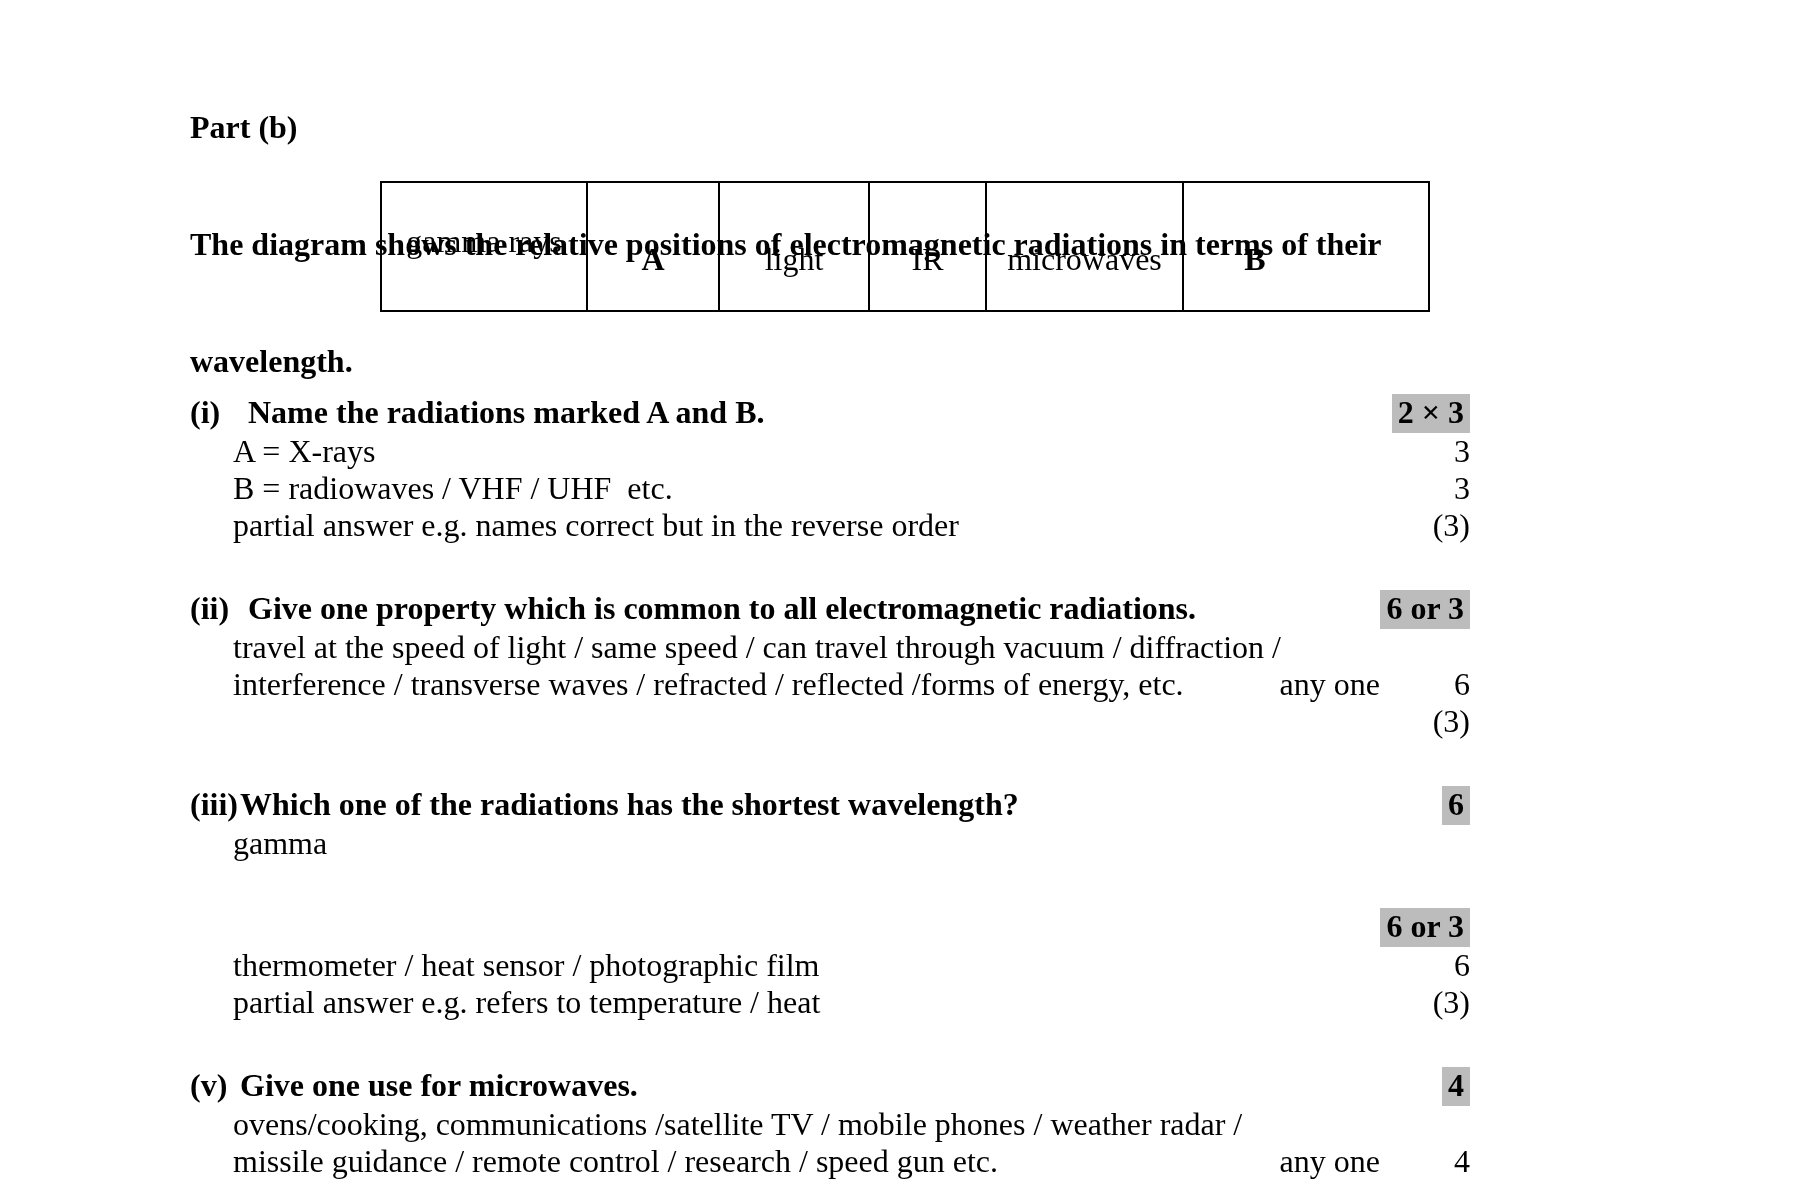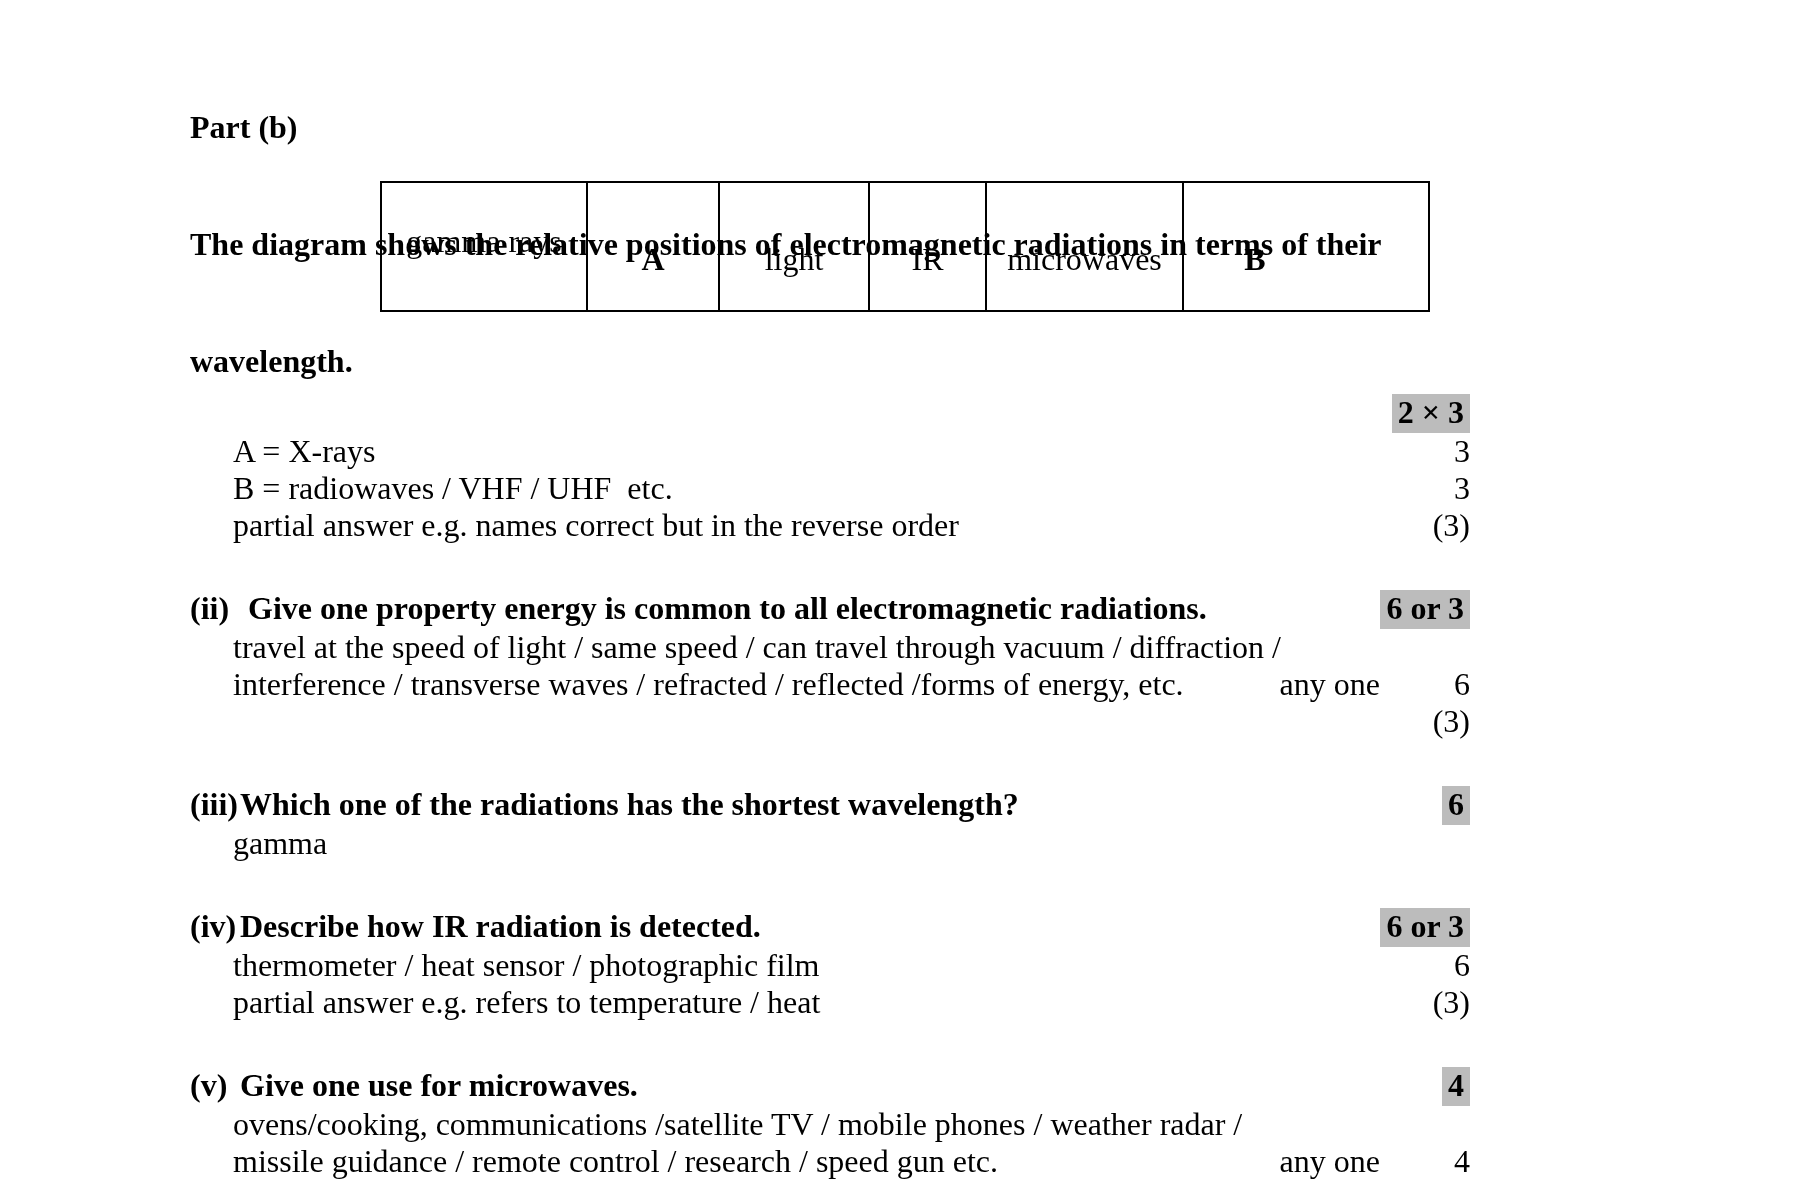--- a/index.html
+++ b/index.html
@@ -102,20 +102,21 @@
   </div>
 
   <div class="cell bold" style="width: 142px;">
     <span class="cell-text">B</span>
   </div>
 </div>
 
 <div class="questions" id="questions">
   <div class="qblock">
     <div class="line heading">
+      <span class="ltext"><span class="q-label">(i)</span><span> Name the radiations marked A and B.</span></span>
       <span class="rgroup">
         <span class="mark"><span class="mark-hl" style="background: rgb(188, 188, 188); text-align: right;">2 × 3</span></span>
       </span>
     </div>
 
   <div class="line answer">
     <span class="ltext">A = X-rays</span>
     <span class="rgroup">
       <span class="mark">3</span>
     </span>
@@ -131,21 +132,21 @@
   <div class="line answer">
     <span class="ltext">partial answer e.g. names correct but in the reverse order</span>
     <span class="rgroup">
       <span class="mark">(3)</span>
     </span>
   </div>
 </div>
 
   <div class="qblock">
     <div class="line heading">
-      <span class="ltext"><span class="q-label">(ii)</span><span> Give one property energy is common to all electromagnetic radiations.</span></span>
+      <span class="ltext"><span class="q-label">(ii)</span><span> Give one property which is common to all electromagnetic radiations.</span></span>
       <span class="rgroup">
         <span class="mark"><span class="mark-hl" style="background: rgb(188, 188, 188);">6 or 3</span></span>
       </span>
     </div>
 
   <div class="line answer">
     <span class="ltext">travel at the speed of light / same speed / can travel through vacuum / diffraction /</span>
     <span class="rgroup">
       <span class="mark"></span>
     </span>
@@ -176,21 +177,20 @@
   <div class="line answer">
     <span class="ltext">gamma</span>
     <span class="rgroup">
       <span class="mark"></span>
     </span>
   </div>
 </div>
 
   <div class="qblock">
     <div class="line heading">
-      <span class="ltext"><span class="q-label">(iv)</span><span>Describe how IR radiation is detected.</span></span>
       <span class="rgroup">
         <span class="mark"><span class="mark-hl" style="background: rgb(188, 188, 188);">6 or 3</span></span>
       </span>
     </div>
 
   <div class="line answer">
     <span class="ltext">thermometer / heat sensor / photographic film</span>
     <span class="rgroup">
       <span class="mark">6</span>
     </span>

